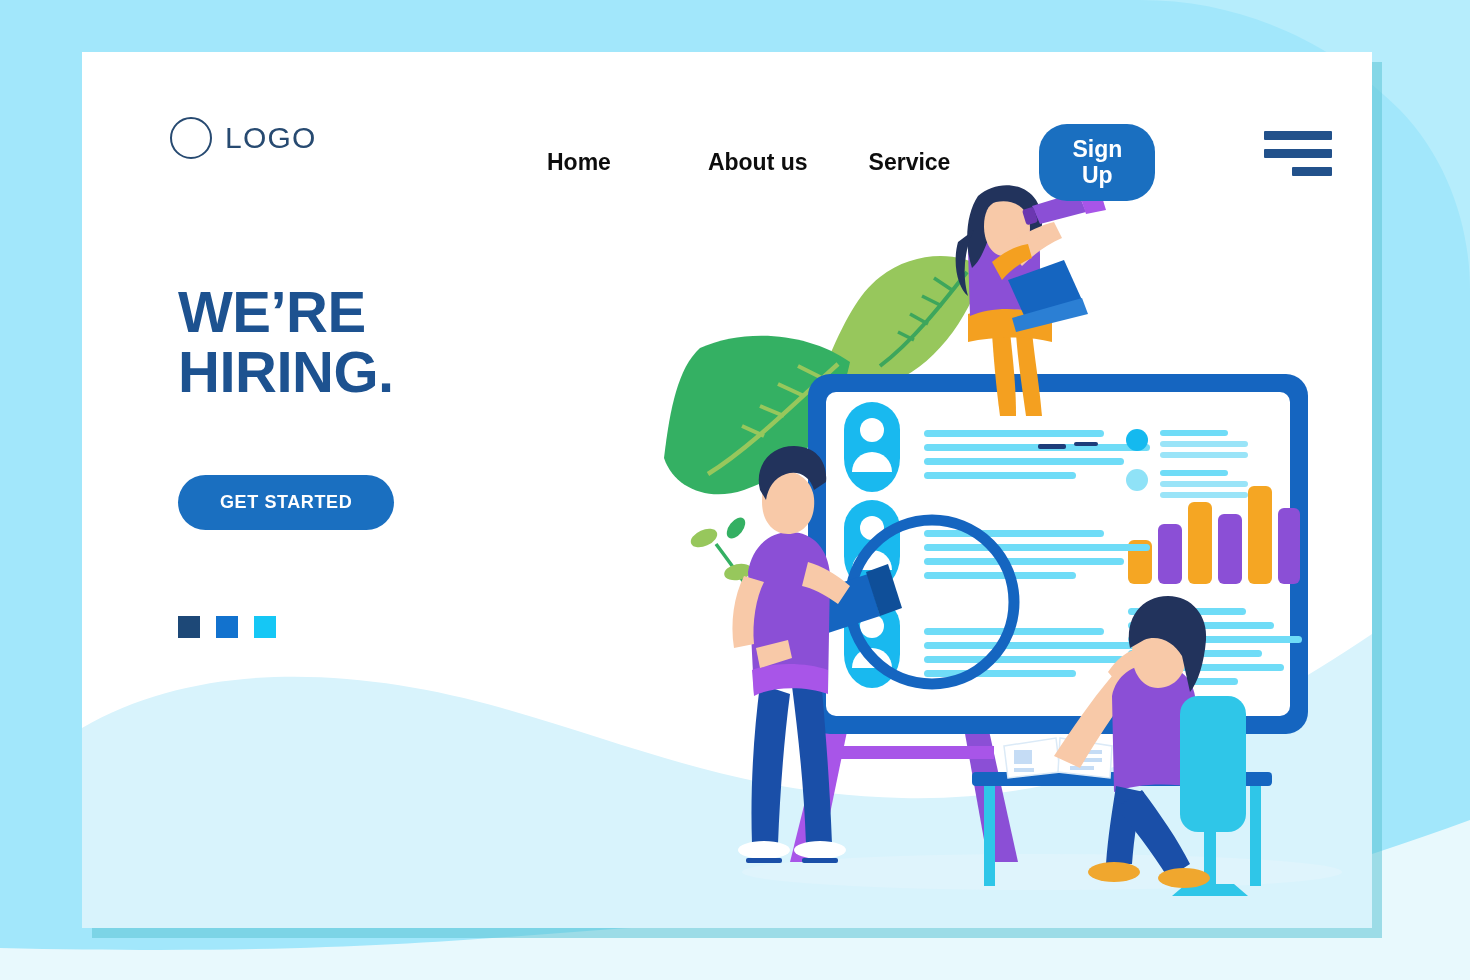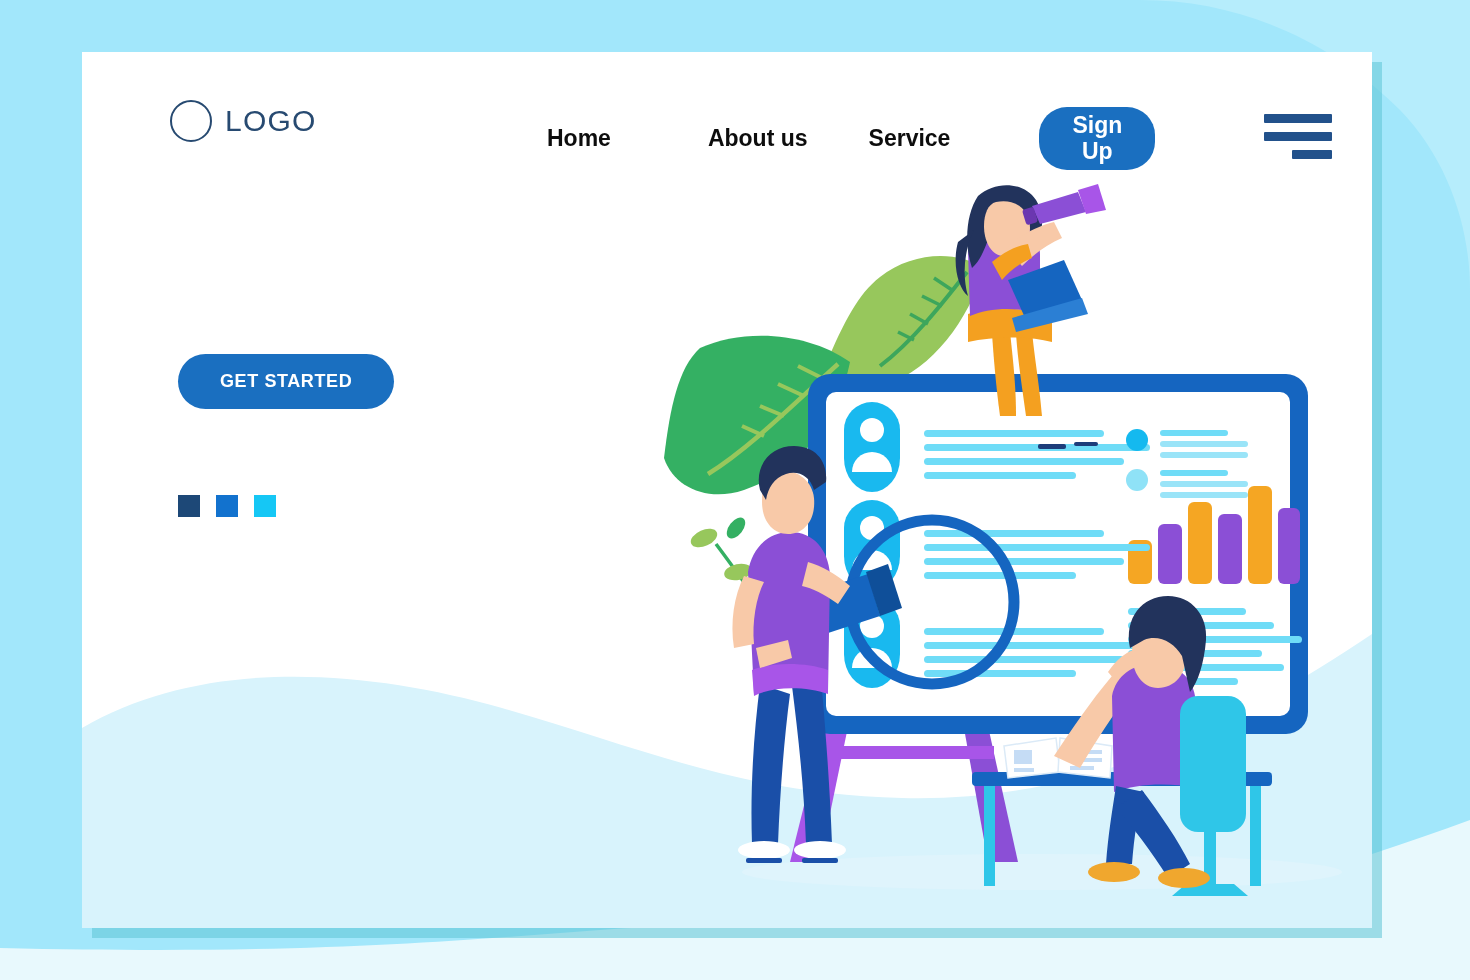--- a/index.html
+++ b/index.html
@@ -22,21 +22,21 @@
     background: #ffffff;
     overflow: hidden;
     box-shadow: 10px 10px 0 0 rgba(93, 196, 214, 0.55);
   }
   #card-wave { position: absolute; left: 0; bottom: 0; width: 1290px; height: 330px; }
   #card-wave svg { display: block; width: 1290px; height: 330px; }
 
   
   #header {
     position: absolute;
-    left: 0; top: 0;
+    left: 0; top: 17px;
     width: 1060px; height: 150px;
     display: flex; align-items: center;
     z-index: 40;
   }
   #logo-wrap {
     position: absolute; left: 88px; top: 48px;
     display: flex; align-items: center; gap: 13px;
   }
   #logo-circle {
     width: 42px; height: 42px;
@@ -56,21 +56,21 @@
     cursor: pointer; white-space: nowrap;
   }
   #nav-home { margin-right: 89px; }
   #nav-about { margin-right: 53px; }
   #nav-service { margin-right: 81px; }
   #signup-btn {
     background: #1a6fc0;
     color: #ffffff;
     font-size: 23px; font-weight: bold;
     border: none; border-radius: 28px;
-    padding: 5px 33px;
+    padding: 12px 33px;
     cursor: pointer;
     font-family: "Liberation Sans", sans-serif;
     line-height: 1.15;
   }
   #hamburger {
     position: absolute; left: 1182px; top: 62px;
     width: 68px; cursor: pointer;
   }
   .ham-bar { height: 9px; background: #22518b; border-radius: 1px; margin-bottom: 9px; }
   .ham-bar.b1 { width: 68px; }
@@ -147,20 +147,22 @@
     </nav>
 
     <div id="hamburger">
       <div class="ham-bar b1"></div>
       <div class="ham-bar b2"></div>
       <div class="ham-bar b3"></div>
     </div>
   </div>
 
   <div id="hero">
+    <h1 id="hero-title">WE’RE
+HIRING.</h1>
     <button id="get-started-btn">GET STARTED</button>
     <div id="dots">
       <div class="dot" style="background:#1d4877"></div>
       <div class="dot" style="background:#1272ce"></div>
       <div class="dot" style="background:#15c7f5"></div>
     </div>
   </div>
 
   <div id="illustration">
     <svg viewBox="0 0 760 756" xmlns="http://www.w3.org/2000/svg">

